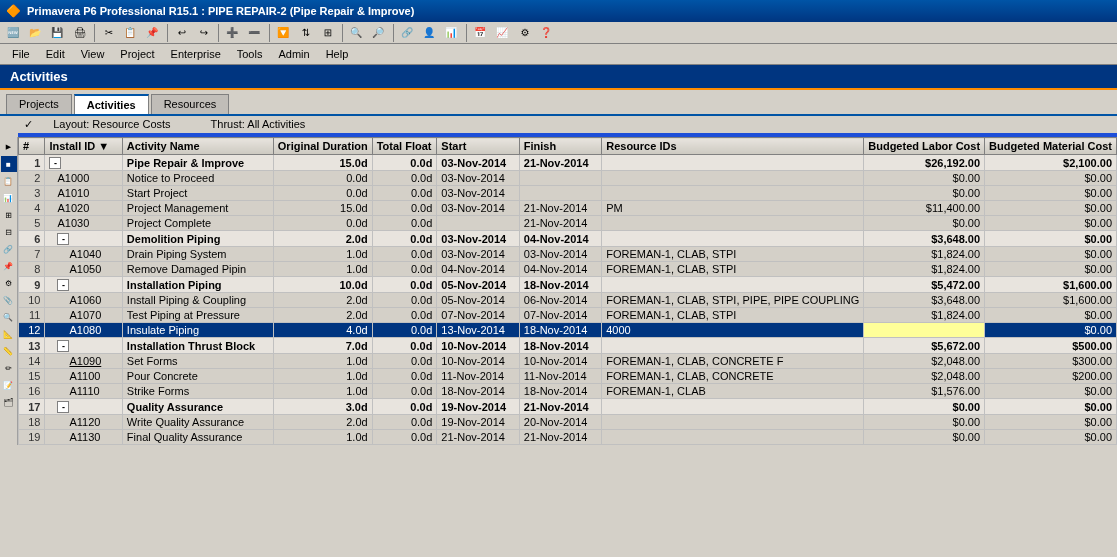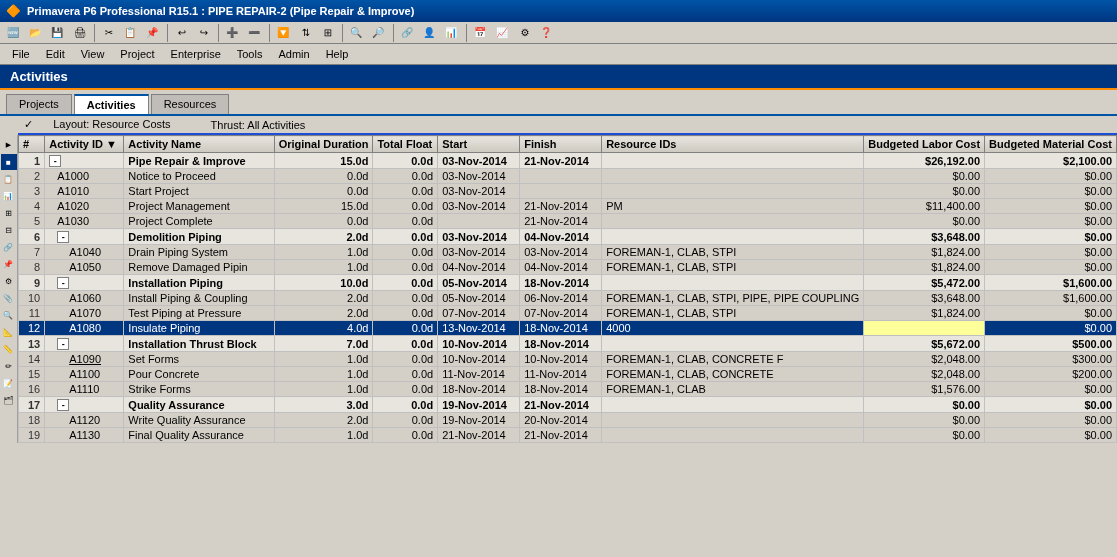--- a/index.html
+++ b/index.html
@@ -83,23 +83,22 @@
       background: white;
       border-top: 2px solid #0054a6;
       font-weight: bold;
     }
     
     .layout-filter-bar {
       display: flex;
       background: #d4d0c8;
       padding: 2px 6px;
       font-size: 11px;
-      border-bottom: 2px solid #1d4ed8;
+      border-bottom: 4px solid #1d4ed8;
       margin-left: 18px;
-      align-items: center;
     }
     .layout-filter-bar span { margin-right: 20px; }
     .checkmark { color: black; margin-right: 3px; }
     
     
     .data-table {
       width: 100%;
       border-collapse: collapse;
       font-size: 11px;
     }
@@ -263,21 +262,21 @@
     <div class="left-icon-btn">✏</div>
     <div class="left-icon-btn">📝</div>
     <div class="left-icon-btn">🗂</div>
   </div>
 
   <div class="table-wrapper">
     <table class="data-table">
       <thead>
         <tr>
           <th style="width:28px;">#</th>
-          <th style="width:80px;">Activity ID ▼</th>
+          <th style="width:80px;">Install ID ▼</th>
           <th style="width:155px;">Activity Name</th>
           <th style="width:90px;">Original Duration</th>
           <th style="width:65px;">Total Float</th>
           <th style="width:85px;">Start</th>
           <th style="width:85px;margin-left:16px;">Finish</th>
           <th style="width:195px;">Resource IDs</th>
           <th style="width:110px;">Budgeted Labor Cost</th>
           <th style="width:120px;">Budgeted Material Cost</th>
         </tr>
       </thead>

